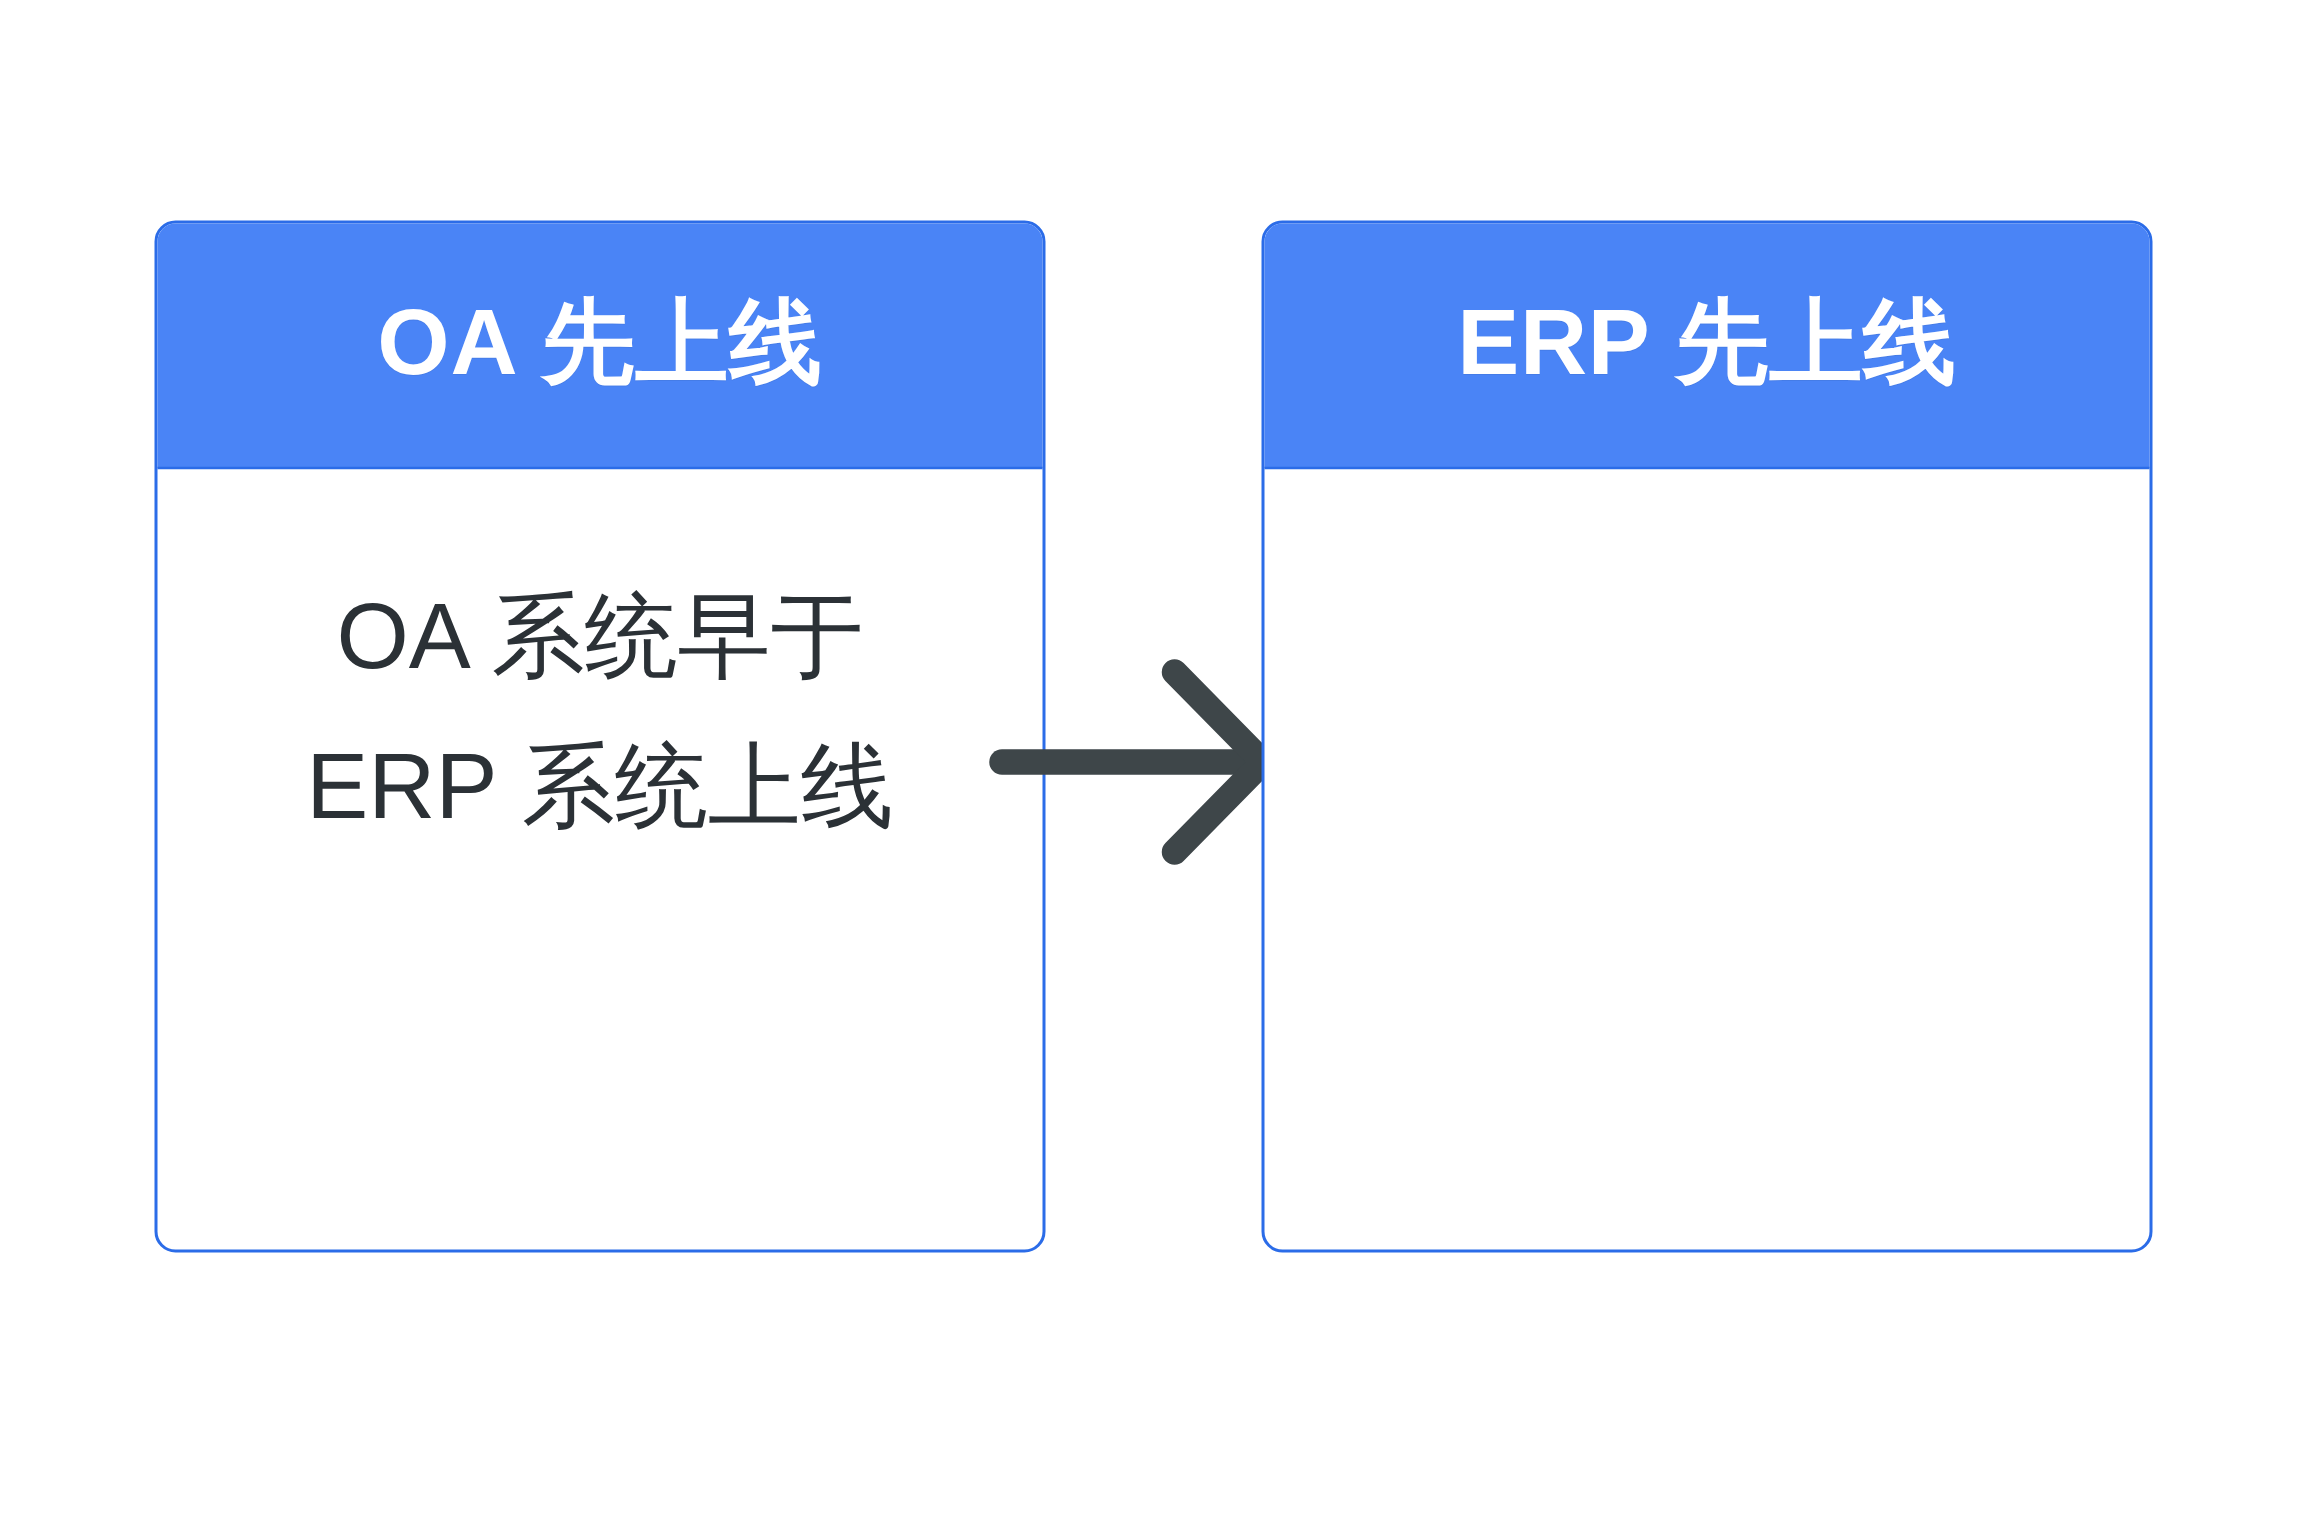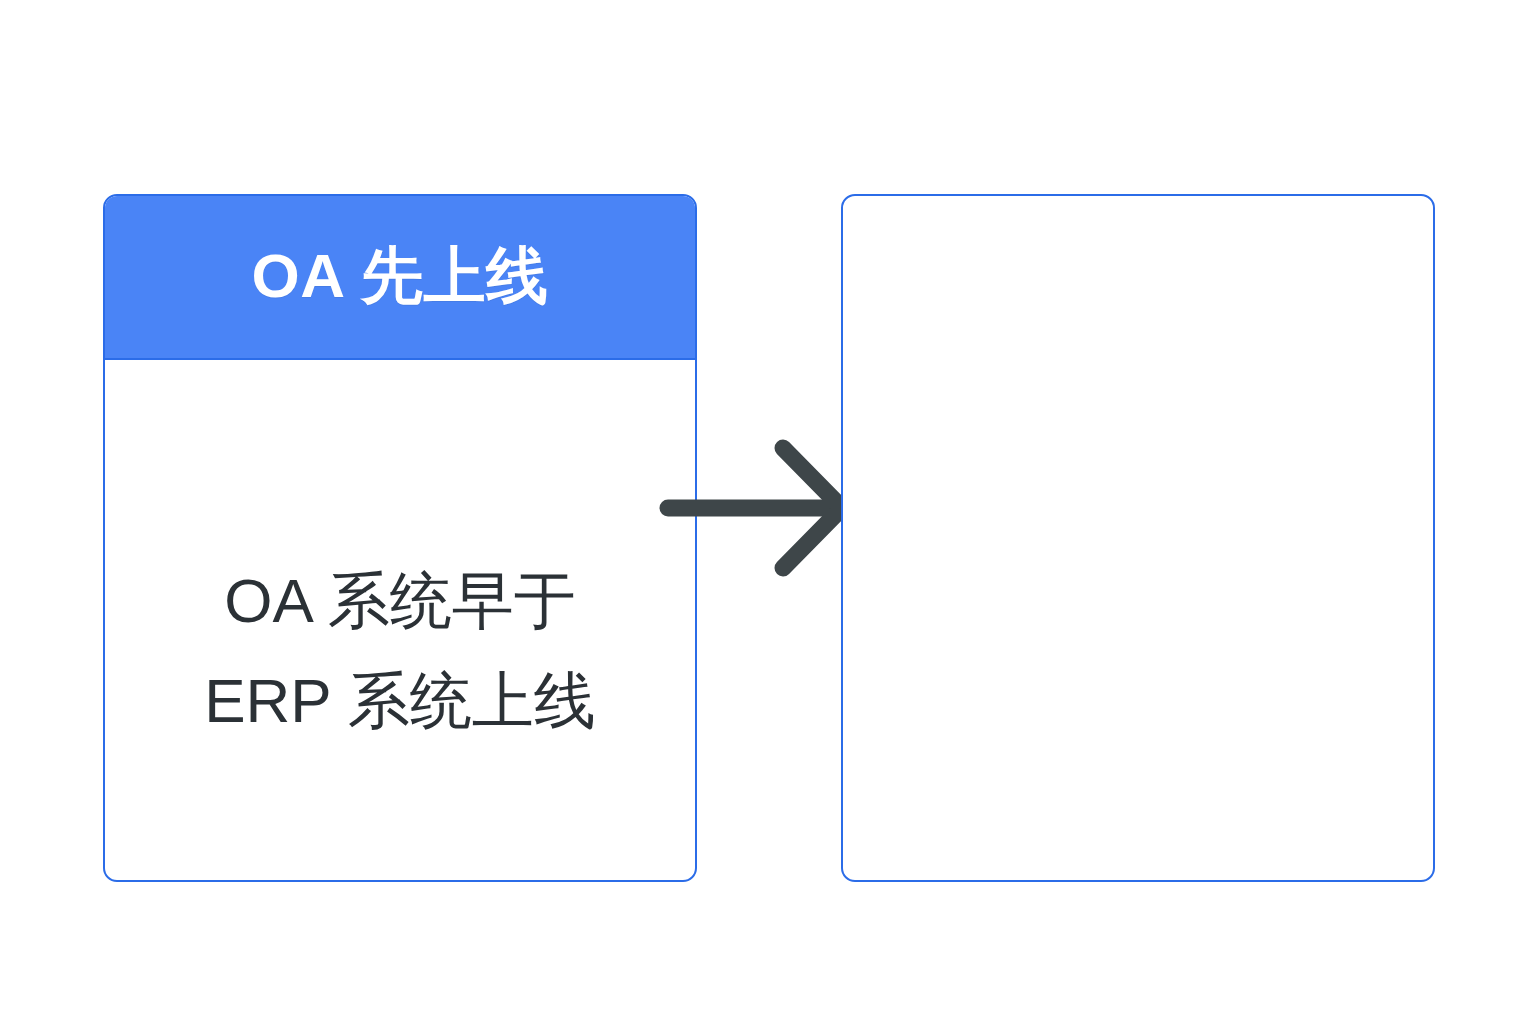--- a/index.html
+++ b/index.html
@@ -28,21 +28,20 @@
     width: 594px;
     top: 147px;
     height: 688px;
     border-radius: 14px;
     box-sizing: border-box;
     background: #ffffff;
     display: flex;
     flex-direction: column;
     overflow: hidden;
     border: 2.5px solid #2b6ce8;
-    margin-top: 47px;
   }
   #card-left  { left: 103px; }
   #card-right { left: 841px; }
 
   .card-header {
     flex: 0 0 164px;
     background: #4a84f6;
     display: flex;
     align-items: center;
     justify-content: center;
@@ -58,21 +57,21 @@
     line-height: 1.05;
     letter-spacing: 0.5px;
     text-align: center;
     white-space: nowrap;
     text-shadow: 0 1px 0 rgba(0,0,0,0.06);
   }
 
   .card-body {
     flex: 1 1 auto;
     display: flex;
-    align-items: center;
+    align-items: flex-start;
     justify-content: center;
     padding: 62px 54px 0 54px;
     box-sizing: border-box;
   }
   .card-text {
     color: #2b3136;
     font-size: 62px;
     font-weight: normal;
     line-height: 100px;
     text-align: center;
@@ -106,15 +105,18 @@
   </div>
 
   <svg id="arrow" viewBox="0 0 200 144">
     <g fill="none" stroke="#3e4649" stroke-width="17" stroke-linecap="round" stroke-linejoin="round">
       <line x1="14" y1="72" x2="182" y2="72"></line>
       <polyline points="129,12 188,72 129,132"></polyline>
     </g>
   </svg>
 
   <div class="card" id="card-right">
+    <div class="card-header">
+      <div class="card-title">ERP 先上线</div>
+    </div>
   </div>
 
 </div>
 
 </body></html>

